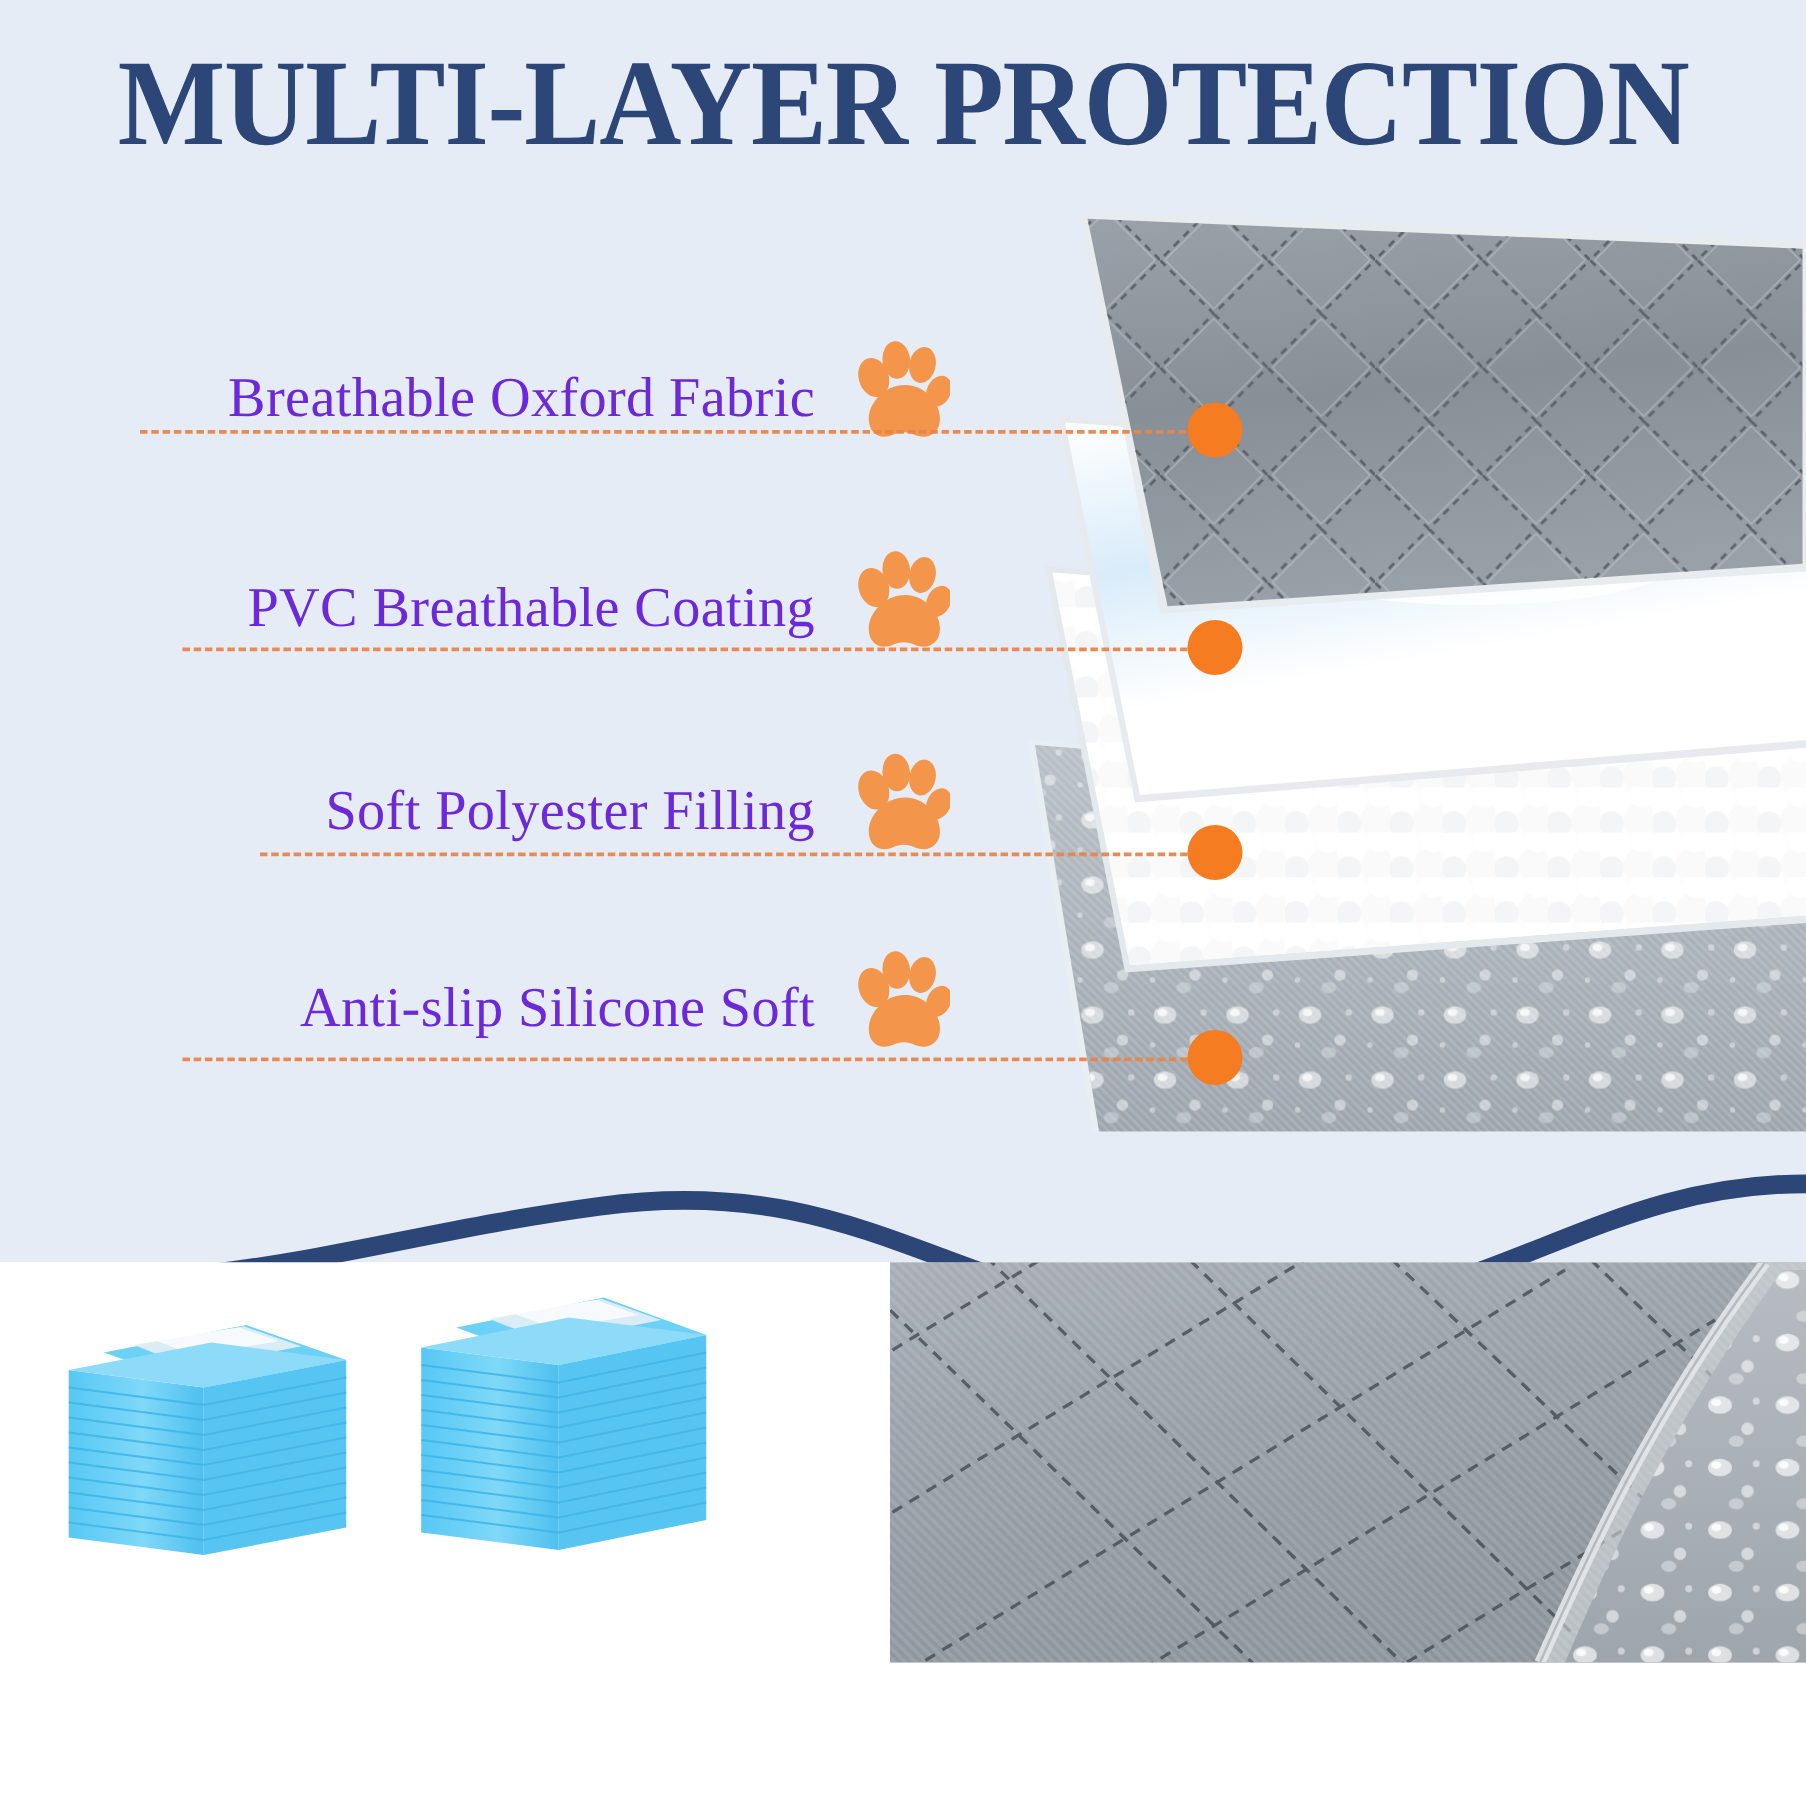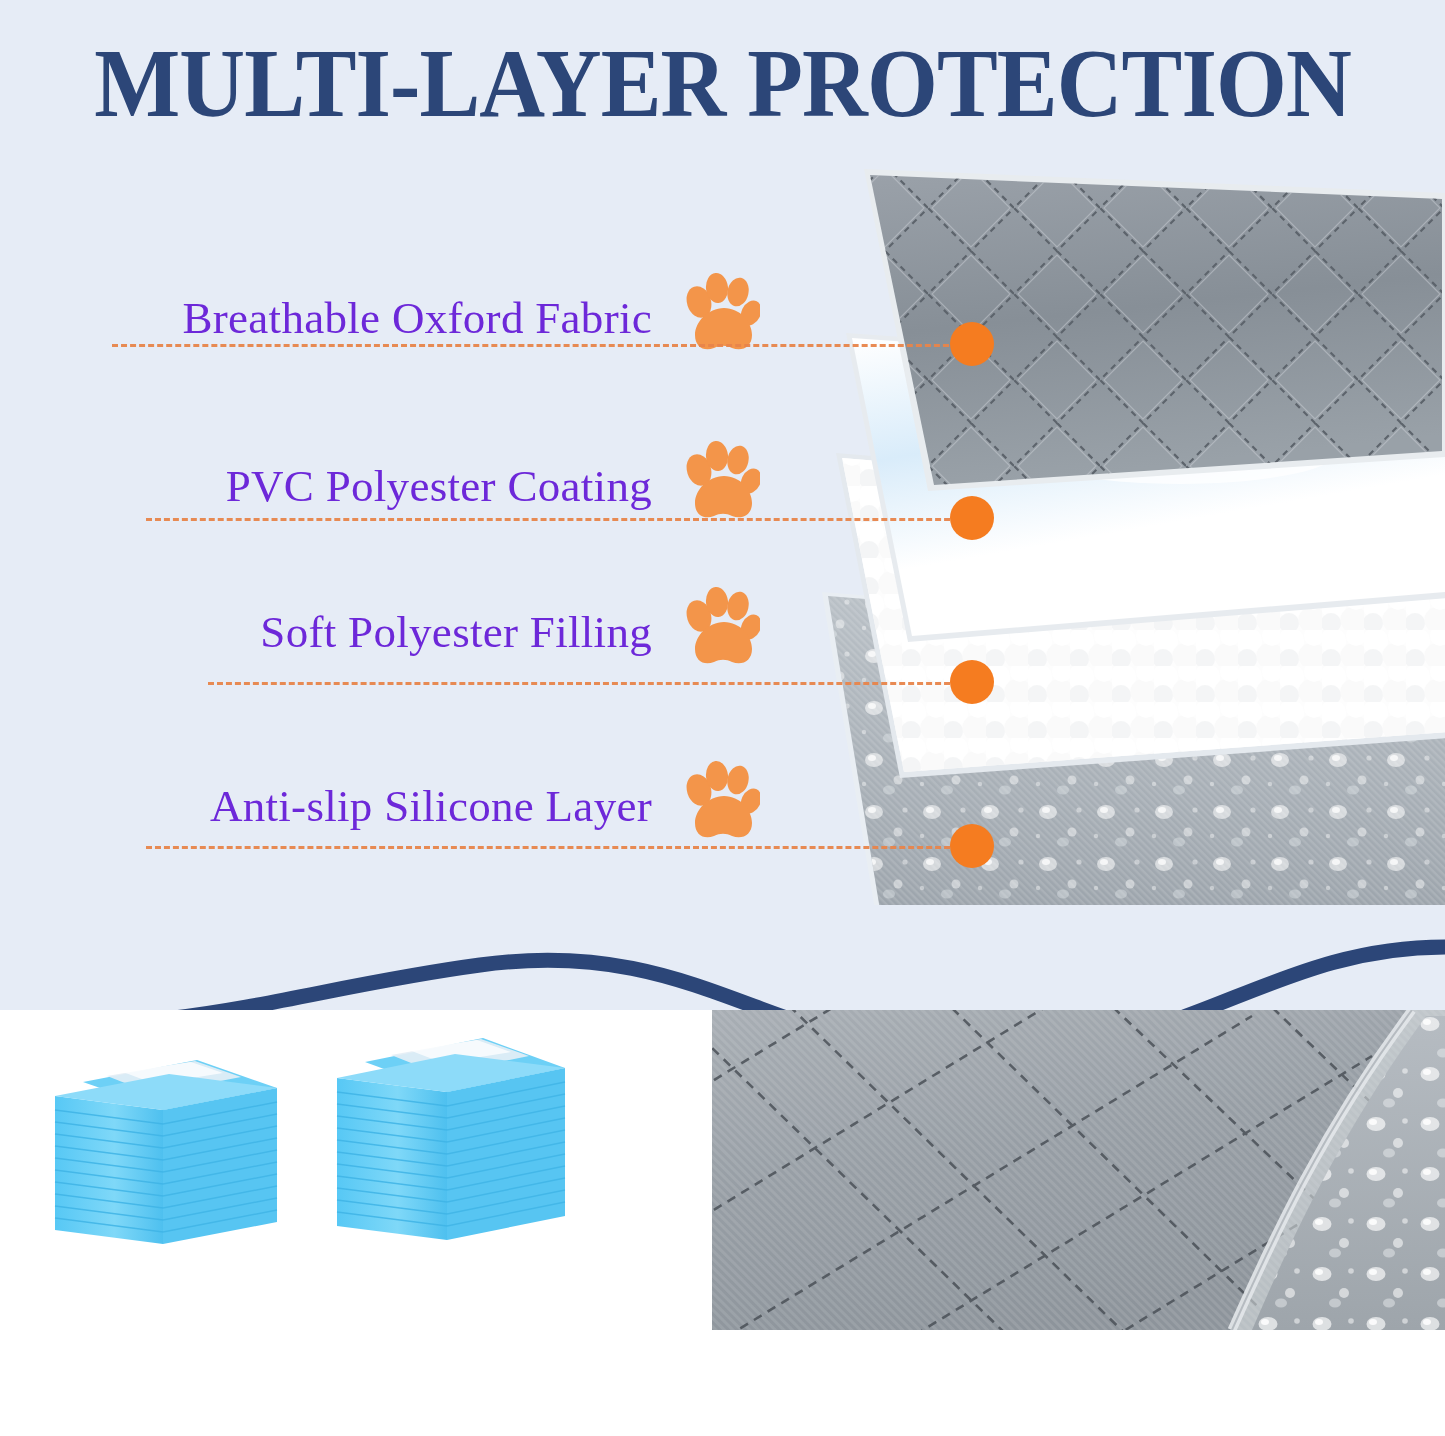--- a/index.html
+++ b/index.html
@@ -208,51 +208,51 @@
           <ellipse cx="56" cy="20" rx="10.5" ry="14.5" transform="rotate(12 56 20)" fill="#f3954a"></ellipse>
           <ellipse cx="69" cy="41" rx="9.5" ry="13" transform="rotate(26 69 41)" fill="#f3954a"></ellipse>
           <path d="M42,36 C58,36 70,50 70,63 C70,75 60,80 50,76 C44,73 38,73 32,76 C22,80 13,75 13,63 C13,50 26,36 42,36 Z" fill="#f3954a"></path>
         </svg>
       </div>
     </div>
     <div class="dashline" style="left:112px;top:344px;width:855px;"></div>
     <div class="dot" style="left:950px;top:322px;"></div>
 
     <div class="feature" style="left:90px;top:418px;width:670px;">
-      <div class="flabel">PVC Polyester Coating</div>
+      <div class="flabel">PVC Breathable Coating</div>
       <div class="paw">
         <svg viewBox="0 0 78 84" width="78" height="84">
           <ellipse cx="17" cy="30" rx="12" ry="16" transform="rotate(-18 17 30)" fill="#f3954a"></ellipse>
           <ellipse cx="35" cy="16" rx="11" ry="15" transform="rotate(-6 35 16)" fill="#f3954a"></ellipse>
           <ellipse cx="56" cy="20" rx="10.5" ry="14.5" transform="rotate(12 56 20)" fill="#f3954a"></ellipse>
           <ellipse cx="69" cy="41" rx="9.5" ry="13" transform="rotate(26 69 41)" fill="#f3954a"></ellipse>
           <path d="M42,36 C58,36 70,50 70,63 C70,75 60,80 50,76 C44,73 38,73 32,76 C22,80 13,75 13,63 C13,50 26,36 42,36 Z" fill="#f3954a"></path>
         </svg>
       </div>
     </div>
     <div class="dashline" style="left:146px;top:518px;width:822px;"></div>
     <div class="dot" style="left:950px;top:496px;"></div>
 
-    <div class="feature" style="left:190px;top:564px;width:570px;">
+    <div class="feature" style="left:190px;top:580px;width:570px;">
       <div class="flabel">Soft Polyester Filling</div>
       <div class="paw">
         <svg viewBox="0 0 78 84" width="78" height="84">
           <ellipse cx="17" cy="30" rx="12" ry="16" transform="rotate(-18 17 30)" fill="#f3954a"></ellipse>
           <ellipse cx="35" cy="16" rx="11" ry="15" transform="rotate(-6 35 16)" fill="#f3954a"></ellipse>
           <ellipse cx="56" cy="20" rx="10.5" ry="14.5" transform="rotate(12 56 20)" fill="#f3954a"></ellipse>
           <ellipse cx="69" cy="41" rx="9.5" ry="13" transform="rotate(26 69 41)" fill="#f3954a"></ellipse>
           <path d="M42,36 C58,36 70,50 70,63 C70,75 60,80 50,76 C44,73 38,73 32,76 C22,80 13,75 13,63 C13,50 26,36 42,36 Z" fill="#f3954a"></path>
         </svg>
       </div>
     </div>
     <div class="dashline" style="left:208px;top:682px;width:760px;"></div>
     <div class="dot" style="left:950px;top:660px;"></div>
 
     <div class="feature" style="left:125px;top:738px;width:635px;">
-      <div class="flabel">Anti-slip Silicone Layer</div>
+      <div class="flabel">Anti-slip Silicone Soft</div>
       <div class="paw">
         <svg viewBox="0 0 78 84" width="78" height="84">
           <ellipse cx="17" cy="30" rx="12" ry="16" transform="rotate(-18 17 30)" fill="#f3954a"></ellipse>
           <ellipse cx="35" cy="16" rx="11" ry="15" transform="rotate(-6 35 16)" fill="#f3954a"></ellipse>
           <ellipse cx="56" cy="20" rx="10.5" ry="14.5" transform="rotate(12 56 20)" fill="#f3954a"></ellipse>
           <ellipse cx="69" cy="41" rx="9.5" ry="13" transform="rotate(26 69 41)" fill="#f3954a"></ellipse>
           <path d="M42,36 C58,36 70,50 70,63 C70,75 60,80 50,76 C44,73 38,73 32,76 C22,80 13,75 13,63 C13,50 26,36 42,36 Z" fill="#f3954a"></path>
         </svg>
       </div>
     </div>

